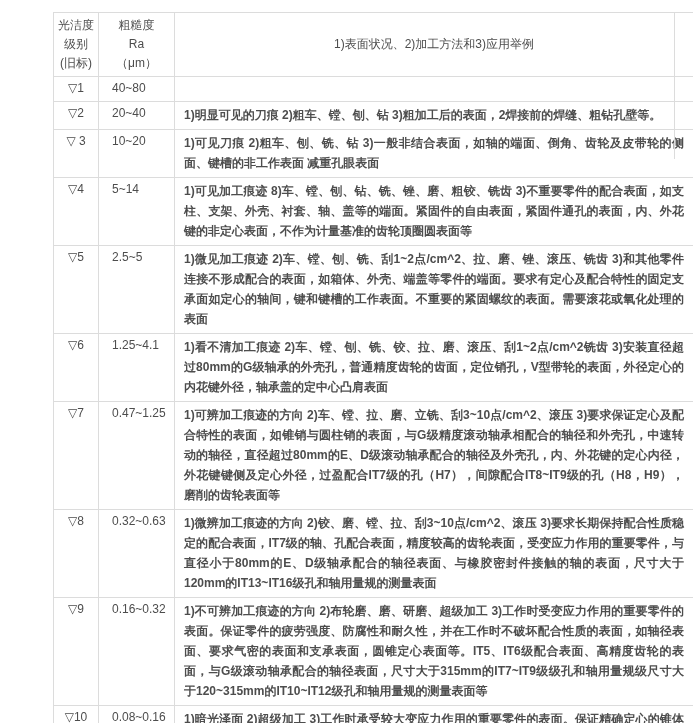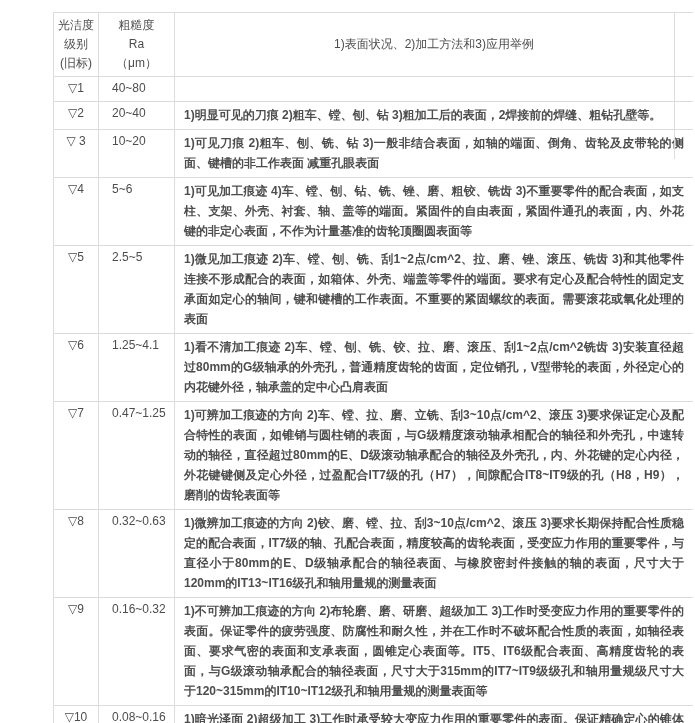--- a/index.html
+++ b/index.html
@@ -96,22 +96,22 @@
           <td class="c2">20~40</td>
           <td class="c3">1)明显可见的刀痕 2)粗车、镗、刨、钻 3)粗加工后的表面，2焊接前的焊缝、粗钻孔壁等。</td>
         </tr>
         <tr>
           <td class="c1">▽ 3</td>
           <td class="c2">10~20</td>
           <td class="c3">1)可见刀痕 2)粗车、刨、铣、钻 3)一般非结合表面，如轴的端面、倒角、齿轮及皮带轮的侧面、键槽的非工作表面 减重孔眼表面</td>
         </tr>
         <tr>
           <td class="c1">▽4</td>
-          <td class="c2">5~6</td>
-          <td class="c3">1)可见加工痕迹 4)车、镗、刨、钻、铣、锉、磨、粗铰、铣齿 3)不重要零件的配合表面，如支柱、支架、外壳、衬套、轴、盖等的端面。紧固件的自由表面，紧固件通孔的表面，内、外花键的非定心表面，不作为计量基准的齿轮顶圈圆表面等</td>
+          <td class="c2">5~14</td>
+          <td class="c3">1)可见加工痕迹 8)车、镗、刨、钻、铣、锉、磨、粗铰、铣齿 3)不重要零件的配合表面，如支柱、支架、外壳、衬套、轴、盖等的端面。紧固件的自由表面，紧固件通孔的表面，内、外花键的非定心表面，不作为计量基准的齿轮顶圈圆表面等</td>
         </tr>
         <tr>
           <td class="c1">▽5</td>
           <td class="c2">2.5~5</td>
           <td class="c3">1)微见加工痕迹 2)车、镗、刨、铣、刮1~2点/cm^2、拉、磨、锉、滚压、铣齿 3)和其他零件连接不形成配合的表面，如箱体、外壳、端盖等零件的端面。要求有定心及配合特性的固定支承面如定心的轴间，键和键槽的工作表面。不重要的紧固螺纹的表面。需要滚花或氧化处理的表面</td>
         </tr>
         <tr>
           <td class="c1">▽6</td>
           <td class="c2">1.25~4.1</td>
           <td class="c3">1)看不清加工痕迹 2)车、镗、刨、铣、铰、拉、磨、滚压、刮1~2点/cm^2铣齿 3)安装直径超过80mm的G级轴承的外壳孔，普通精度齿轮的齿面，定位销孔，V型带轮的表面，外径定心的内花键外径，轴承盖的定中心凸肩表面</td>

